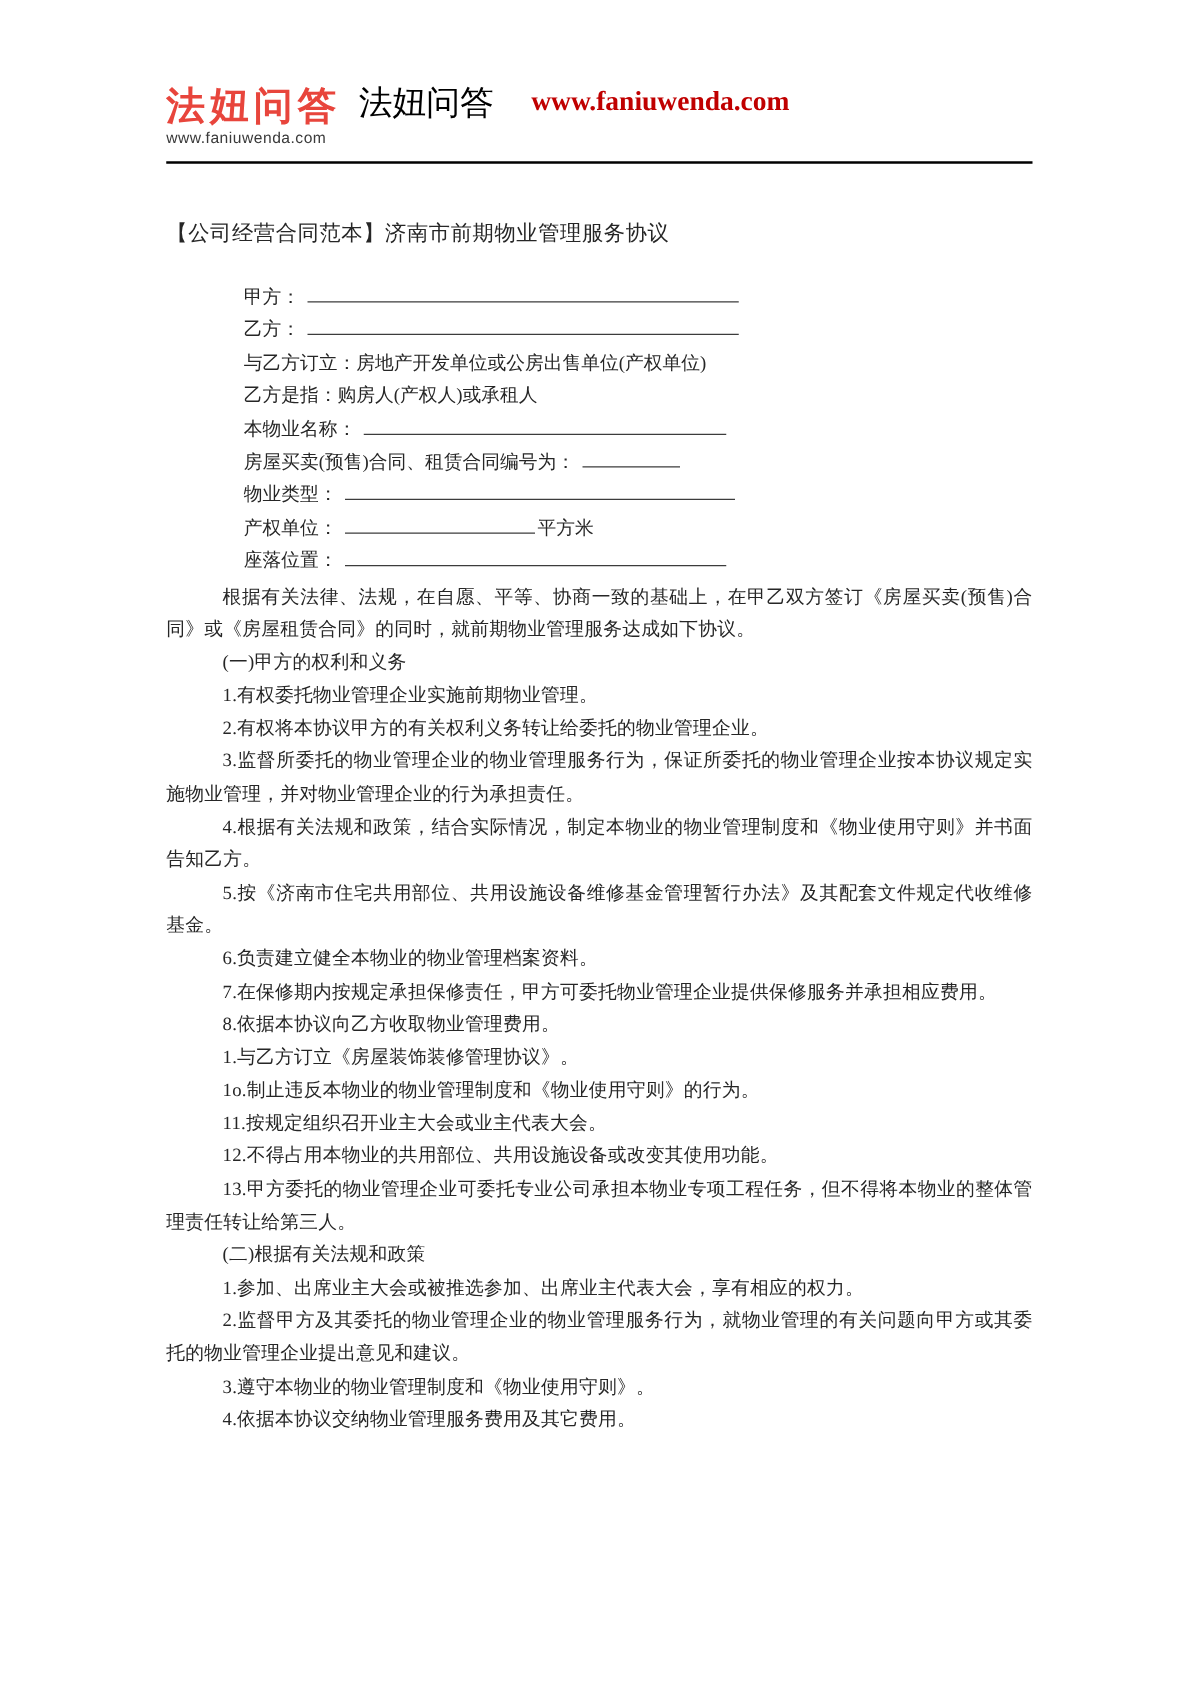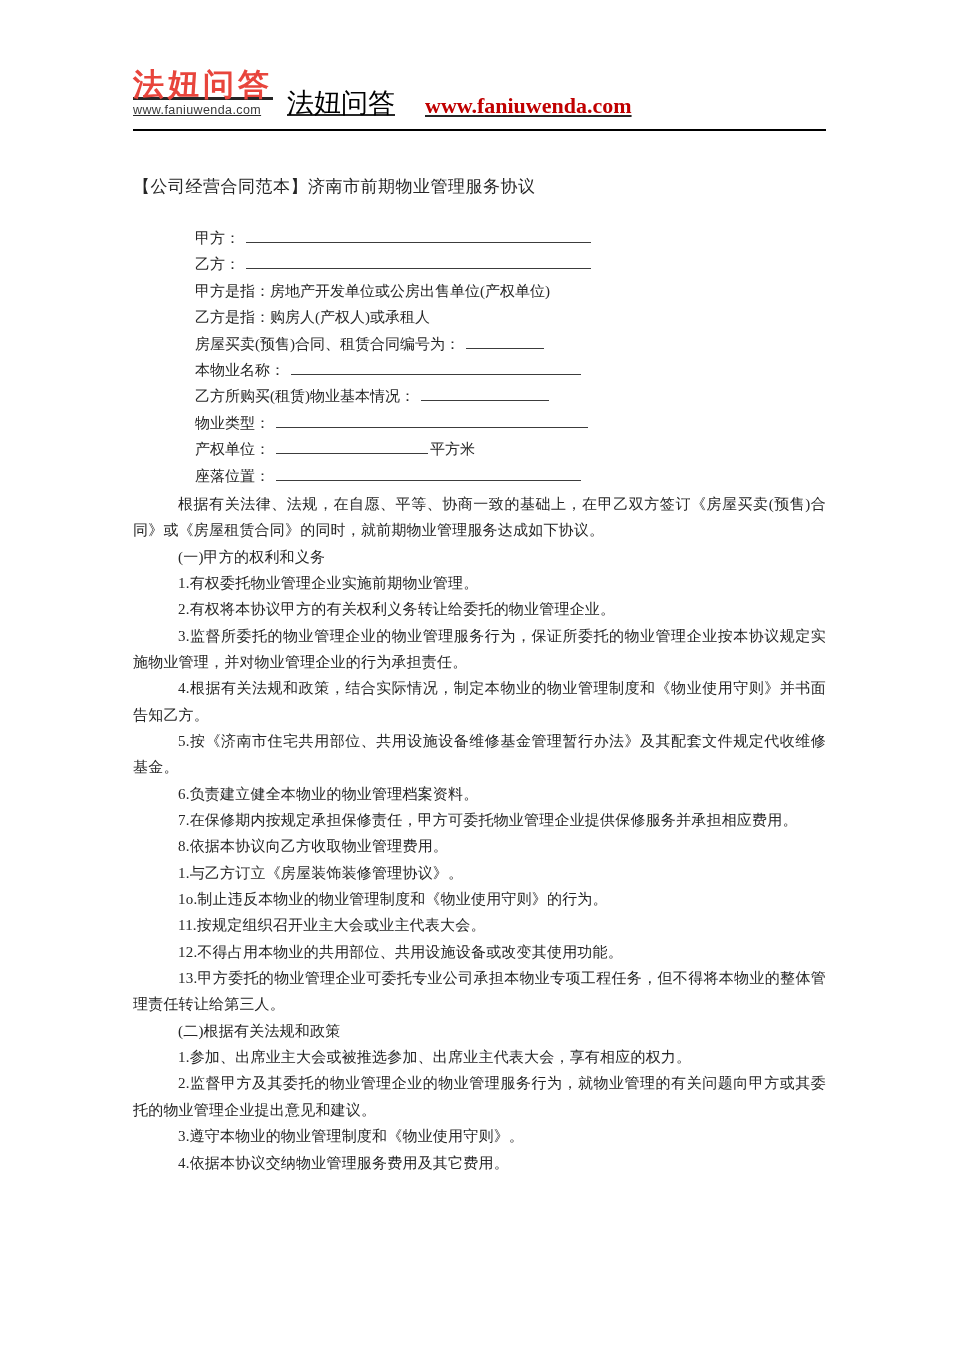--- a/index.html
+++ b/index.html
@@ -11,22 +11,20 @@
     margin: 0 auto;
     background: var(--page-bg, #ffffff);
     font-family: "Liberation Serif", "DejaVu Serif", serif;
     color: var(--body-text, #262626);
     padding: 68px 133px 0 133px;
     overflow: hidden;
   }
   
   .masthead {
     display: flex;
-    align-items: flex-end;
-    text-decoration: underline;
   }
   .logo-block {
     display: flex;
     flex-direction: column;
     line-height: 1;
   }
   .logo-cn {
     font-family: "Liberation Sans", "DejaVu Sans", sans-serif;
     font-weight: bold;
     font-size: 31px;
@@ -121,38 +119,35 @@
 
         <div class="field-row">
           <span class="field-label">甲方：</span><span class="blank-line" style="width: 345px;"></span><span class="field-suffix"></span>
         </div>
 
         <div class="field-row">
           <span class="field-label">乙方：</span><span class="blank-line" style="width: 345px;"></span><span class="field-suffix"></span>
         </div>
 
         <div class="field-row">
-          <span class="field-label">甲方是指：房地产开发单位或公房出售单位(产权单位)</span><span class="field-suffix"></span>
+          <span class="field-label">与乙方订立：房地产开发单位或公房出售单位(产权单位)</span><span class="field-suffix"></span>
         </div>
 
         <div class="field-row">
           <span class="field-label">乙方是指：购房人(产权人)或承租人</span><span class="field-suffix"></span>
         </div>
 
         <div class="field-row">
+          <span class="field-label">本物业名称：</span><span class="blank-line" style="width: 290px;"></span><span class="field-suffix"></span>
+        </div>
+
+        <div class="field-row">
           <span class="field-label">房屋买卖(预售)合同、租赁合同编号为：</span><span class="blank-line" style="width: 78px;"></span><span class="field-suffix"></span>
         </div>
 
-        <div class="field-row">
-          <span class="field-label">本物业名称：</span><span class="blank-line" style="width: 290px;"></span><span class="field-suffix"></span>
-        </div>
-
-        <div class="field-row">
-          <span class="field-label">乙方所购买(租赁)物业基本情况：</span><span class="blank-line" style="width: 128px;"></span><span class="field-suffix"></span>
-        </div>
 
         <div class="field-row">
           <span class="field-label">物业类型：</span><span class="blank-line" style="width: 312px;"></span><span class="field-suffix"></span>
         </div>
 
         <div class="field-row">
           <span class="field-label">产权单位：</span><span class="blank-line" style="width: 152px;"></span><span class="field-suffix">平方米</span>
         </div>
 
         <div class="field-row">

